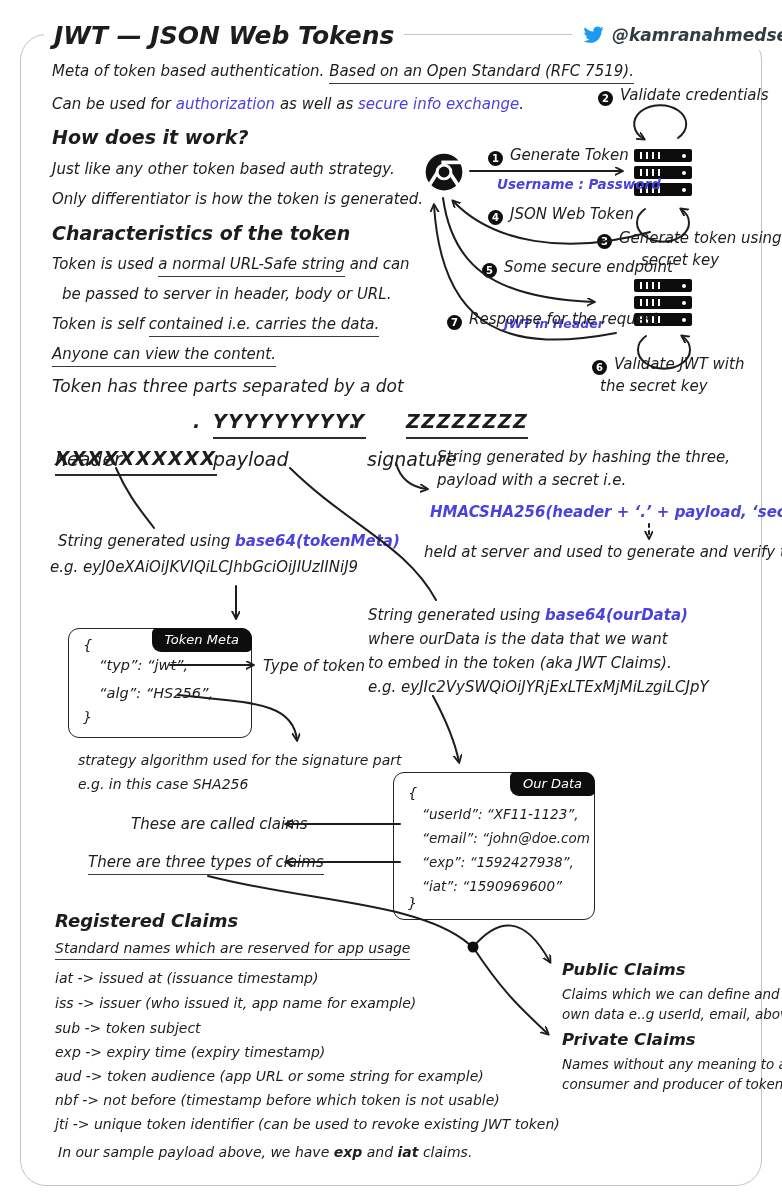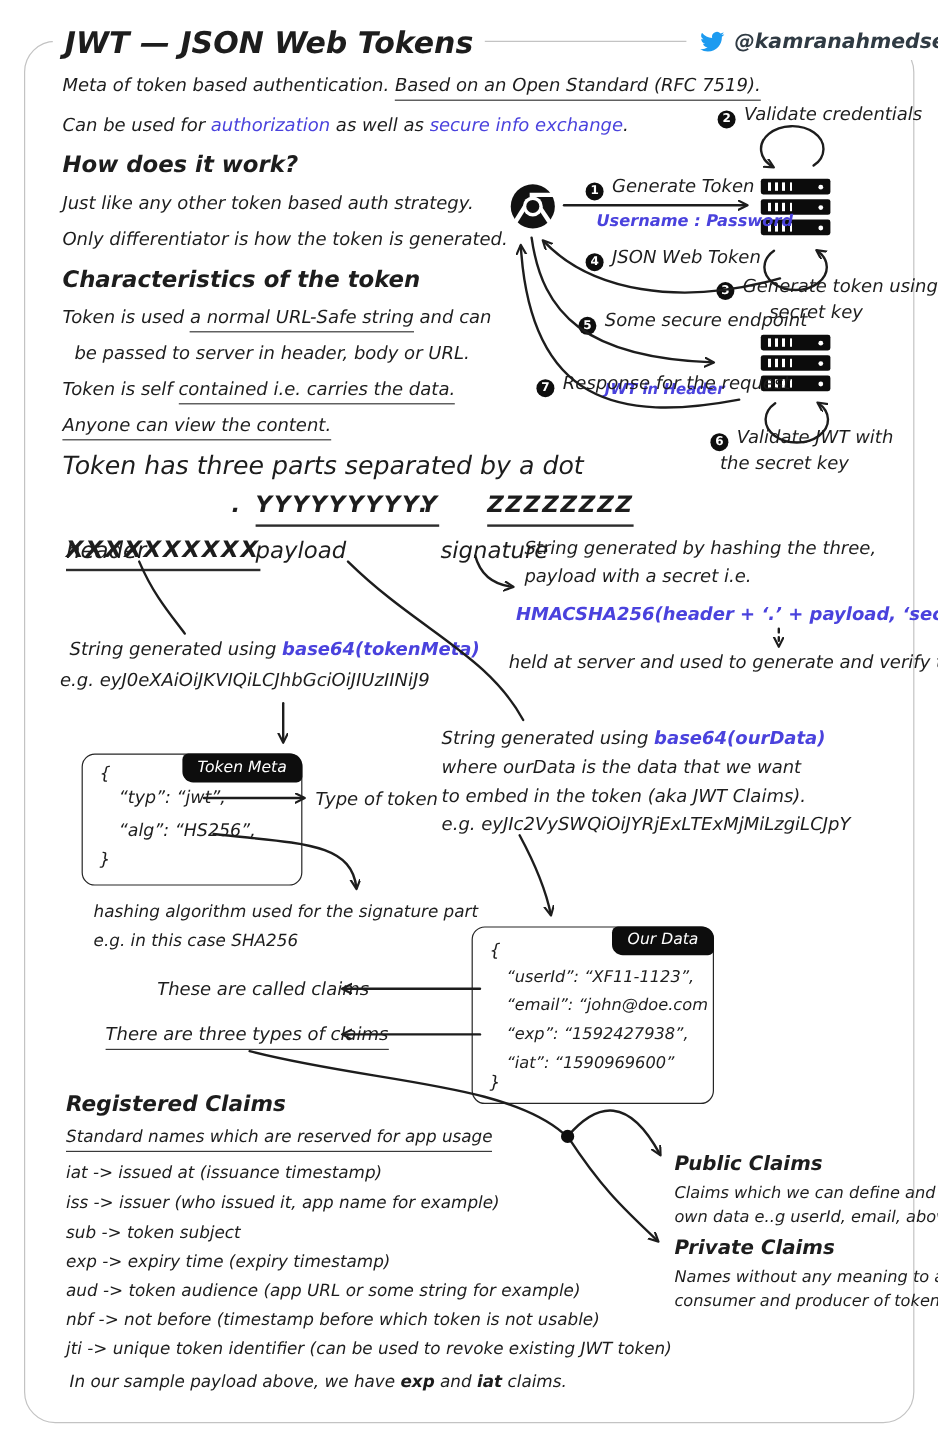--- a/index.html
+++ b/index.html
@@ -70,21 +70,21 @@
 
 <div class="abs h2" style="left:52px;top:126px;">How does it work?</div>
 <div class="abs t15" style="left:52px;top:160px;">Just like any other token based auth strategy.</div>
 <div class="abs t15" style="left:52px;top:190px;">Only differentiator is how the token is generated.</div>
 
 <div class="abs h2" style="left:52px;top:222px;">Characteristics of the token</div>
 <div class="abs t15" style="left:52px;top:255px;"><span>Token is used </span><span class="u">a normal URL-Safe string</span><span> and can</span></div>
 <div class="abs t15" style="left:52px;top:285px;margin-left:10px;">be passed to server in header, body or URL.</div>
 <div class="abs t15" style="left:52px;top:315px;"><span>Token is self </span><span class="u">contained i.e. carries the data.</span></div>
 <div class="abs t15" style="left:52px;top:345px;"><span class="u">Anyone can view the content.</span></div>
-<div class="abs" style="left:52px;top:376px;font-size:21px;">Token has three parts separated by a dot</div>
+<div class="abs" style="left:52px;top:376px;font-size:17px;">Token has three parts separated by a dot</div>
 
 <div class="abs" style="left:55px;top:410px;margin-top:37px;"><span class="part">XXXXXXXXXX</span></div>
 <div class="abs partdot" style="left:193px;top:410px;">.</div>
 <div class="abs" style="left:213px;top:410px;"><span class="part">YYYYYYYYYY</span></div>
 <div class="abs partdot" style="left:349px;top:410px;">.</div>
 <div class="abs" style="left:367px;top:410px;margin-left:39px;"><span class="part">ZZZZZZZZ</span></div>
 <div class="plabel" style="left:55px;top:448px;width:138px;">header</div>
 <div class="plabel" style="left:213px;top:448px;width:136px;">payload</div>
 <div class="plabel" style="left:367px;top:448px;width:104px;">signature</div>
 
@@ -151,21 +151,21 @@
 <div class="abs t15" style="left:50px;top:558px;">e.g. eyJ0eXAiOiJKVIQiLCJhbGciOiJIUzIINiJ9</div>
 
 <div class="box" style="left:68px;top:628px;width:182px;height:108px;">
   <div class="tab">Token Meta</div>
   <div class="jline" style="left:14px;top:8px;">{</div>
   <div class="jline" style="left:30px;top:28px;">“typ”: “jwt”,</div>
   <div class="jline" style="left:30px;top:56px;">“alg”: “HS256”,</div>
   <div class="jline" style="left:14px;top:80px;">}</div>
 </div>
 <div class="abs t15" style="left:263px;top:657px;">Type of token</div>
-<div class="abs t14" style="left:78px;top:752px;">hashing algorithm used for the signature part</div>
+<div class="abs t14" style="left:78px;top:752px;">strategy algorithm used for the signature part</div>
 <div class="abs t14" style="left:78px;top:776px;">e.g. in this case SHA256</div>
 
 <div class="abs t15" style="left:368px;top:606px;"><span>String generated using </span><span class="blue bold">base64(ourData)</span></div>
 <div class="abs t15" style="left:368px;top:630px;">where ourData is the data that we want</div>
 <div class="abs t15" style="left:368px;top:654px;">to embed in the token (aka JWT Claims).</div>
 <div class="abs t15" style="left:368px;top:678px;">e.g. eyJIc2VySWQiOiJYRjExLTExMjMiLzgiLCJpY</div>
 
 <div class="box" style="left:393px;top:772px;width:200px;height:146px;">
   <div class="tab">Our Data</div>
   <div class="jline" style="left:14px;top:12px;">{</div>

